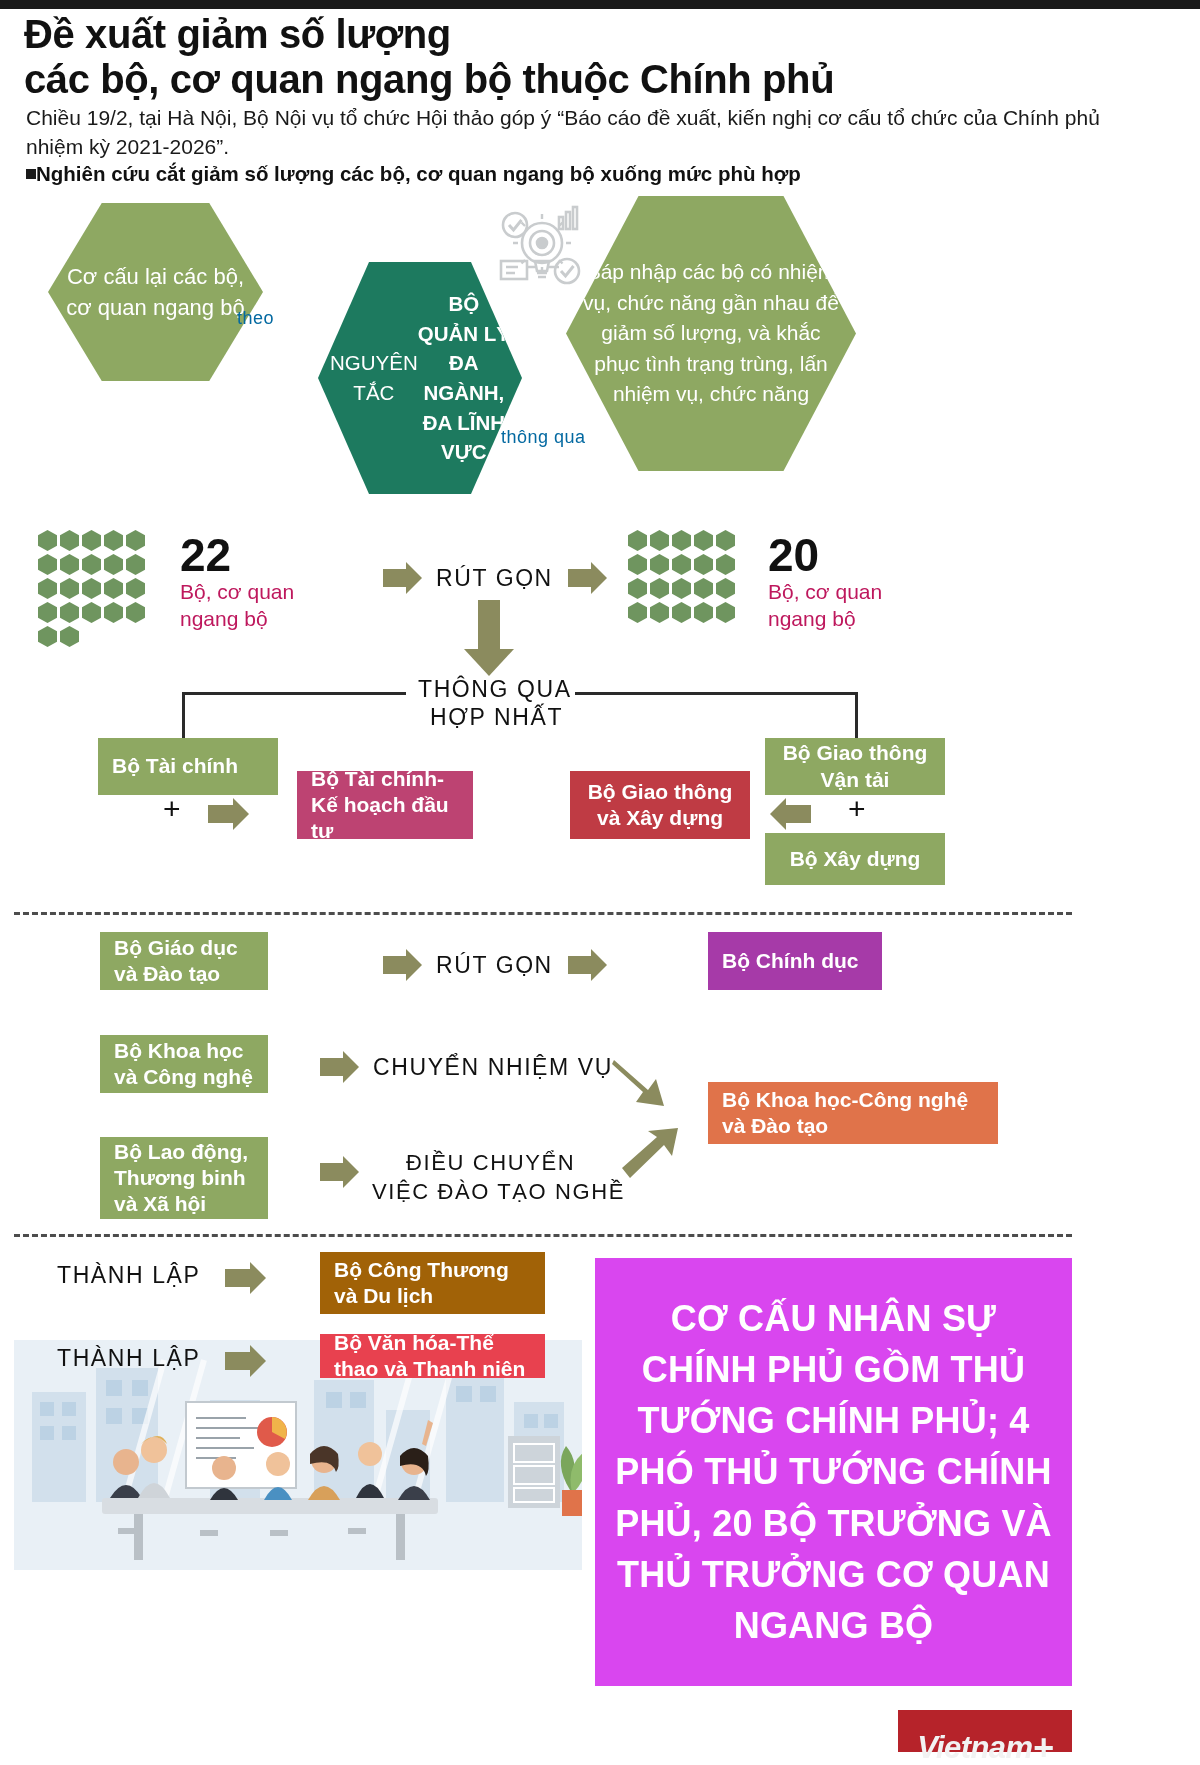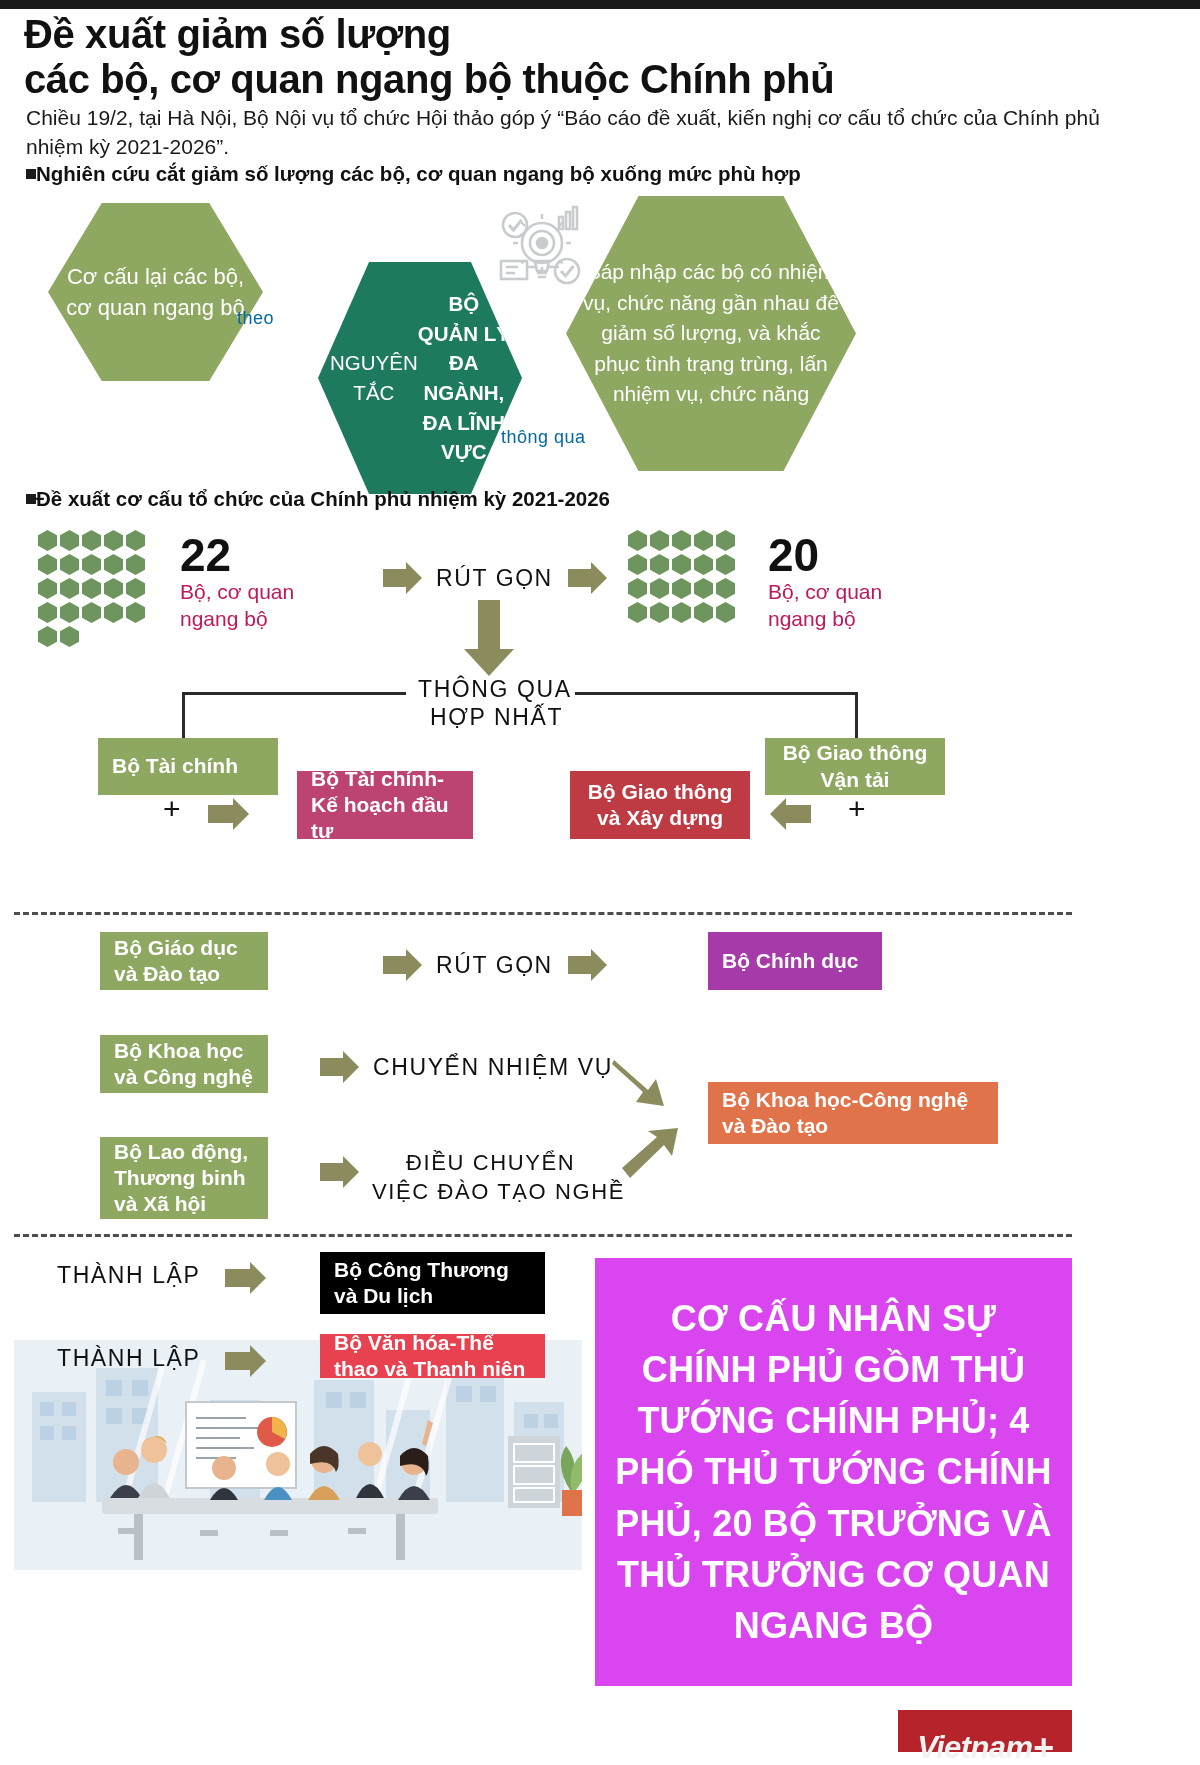--- a/index.html
+++ b/index.html
@@ -104,21 +104,21 @@
     position: absolute;
     display: flex; align-items: center;
     color: #fff; font-weight: bold; font-size: 21px; line-height: 1.25;
     padding: 8px 14px;
   }
   .c-green  { background: #8ea862; }
   .c-magenta{ background: #bd4372; }
   .c-red    { background: #bf3b44; }
   .c-purple { background: #a63aa8; }
   .c-orange { background: #e0734a; }
-  .c-amber  { background: #000000; }
+  .c-amber  { background: #a16207; }
   .c-crimson{ background: #e8414f; }
 
   .plus { position: absolute; font-size: 30px; color: #111; font-weight: 400;}
 
   
   .dashsep {
     position: absolute; height: 0; border-top: 3px dashed #4d4d4d;
   }
 
   
@@ -198,24 +198,20 @@
       <path d="M40 68 h10 M41 72 h8"></path>
       <rect x="62" y="12" width="4" height="12"></rect>
         <rect x="69" y="7" width="4" height="17"></rect>
         <rect x="76" y="2" width="4" height="22"></rect>
       <rect x="4" y="56" width="26" height="18"></rect>
       <path d="M9 62 h12 M9 68 h9"></path>
       <path d="M30 62 h8 M52 62 h10 M45 58 v-2"></path>
     </svg>
   </div>
 
-  <div class="bullet-row" style="left:26px; top:487px;">
-    <span class="bullet-sq"></span>
-    <span class="bullet-text">Đề xuất cơ cấu tổ chức của Chính phủ nhiệm kỳ 2021-2026</span>
-  </div>
 
   <div class="dotgrid" id="dots-before" style="left:38px; top:530px;">
       <span class="dot"></span>
       <span class="dot"></span>
       <span class="dot"></span>
       <span class="dot"></span>
       <span class="dot"></span>
       <span class="dot"></span>
       <span class="dot"></span>
       <span class="dot"></span>
@@ -283,20 +279,23 @@
   <div class="arw-r" style="left:208px; top:805px; width:26px;"></div>
   <div class="mbox c-magenta" style="left:297px; top:771px; width:176px; height:68px;">
     <span>Bộ Tài chính-Kế hoạch đầu tư</span>
   </div>
 
   <div class="mbox c-green" style="left:765px; top:738px; width:180px; height:57px; text-align:center; justify-content:center;">
     <span>Bộ Giao thông Vận tải</span>
   </div>
   <div class="plus" style="left:848px; top:792px;">+</div>
   <div class="arw-l" style="left:785px; top:805px; width:26px;"></div>
+  <div class="mbox c-green" style="left:765px; top:833px; width:180px; height:52px; justify-content:center;">
+    <span>Bộ Xây dựng</span>
+  </div>
   <div class="mbox c-red" style="left:570px; top:771px; width:180px; height:68px; justify-content:center; text-align:center;">
     <span>Bộ Giao thông và Xây dựng</span>
   </div>
 
   <div class="dashsep" style="left:14px; top:912px; width:1058px;"></div>
 
   <div class="mbox c-green" style="left:100px; top:932px; width:168px; height:58px;">
     <span>Bộ Giáo dục và Đào tạo</span>
   </div>
   <div class="arw-r" style="left:383px; top:956px; width:24px;"></div>

